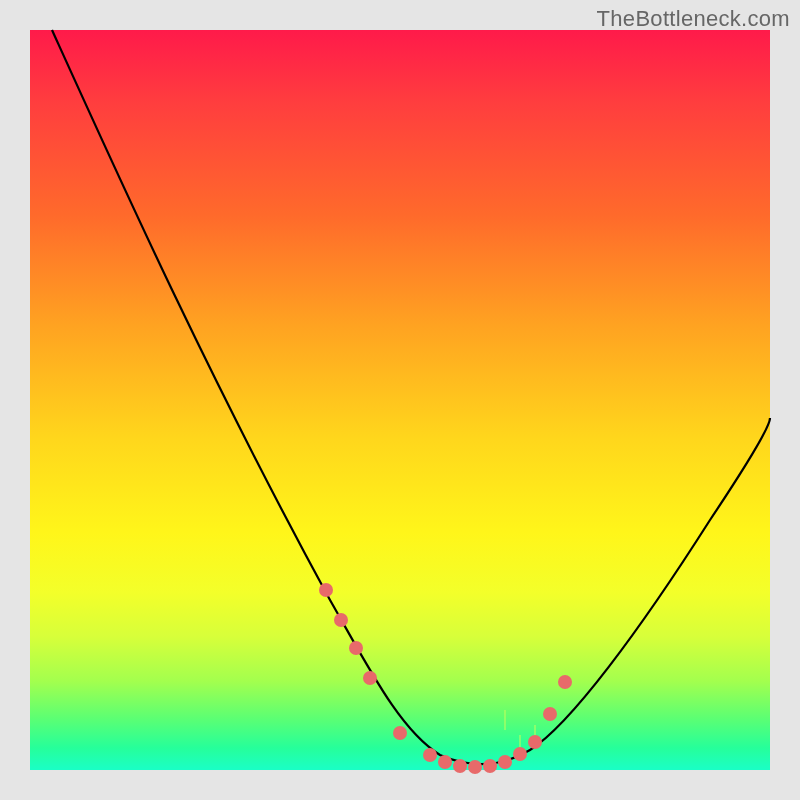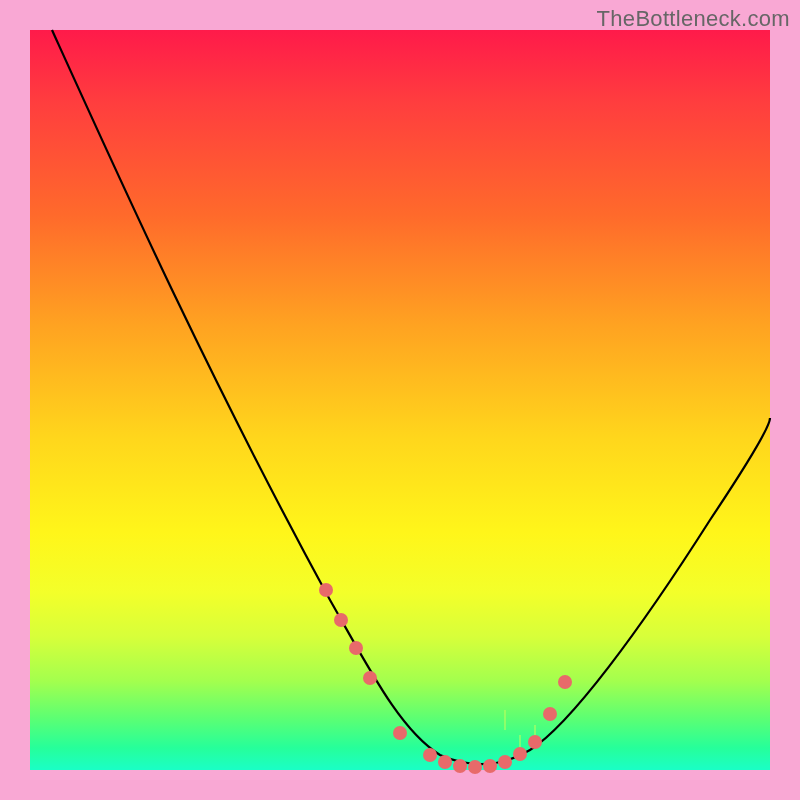--- a/index.html
+++ b/index.html
@@ -1,21 +1,21 @@
 <!DOCTYPE html>
 <html><head>
 <meta charset="utf-8">
 <style>
   * { margin: 0; padding: 0; box-sizing: border-box; }
   html, body { width: 800px; height: 800px; overflow: hidden; background: #000; }
   .frame {
     position: relative;
     width: 800px;
     height: 800px;
-    background: #f9a8d4;
+    background: #e5e5e5;
   }
   .watermark {
     position: absolute;
     top: 6px;
     right: 10px;
     color: #666;
     font-family: Arial, Helvetica, sans-serif;
     font-size: 22px;
     font-weight: 500;
     letter-spacing: 0.3px;

